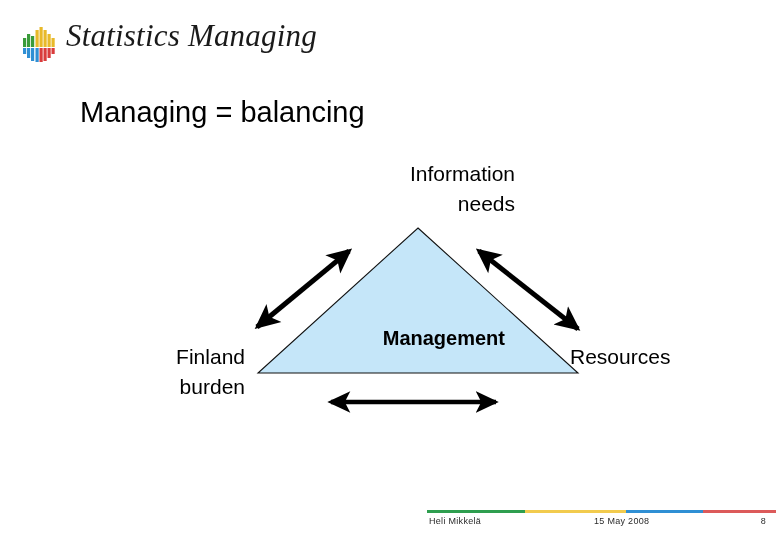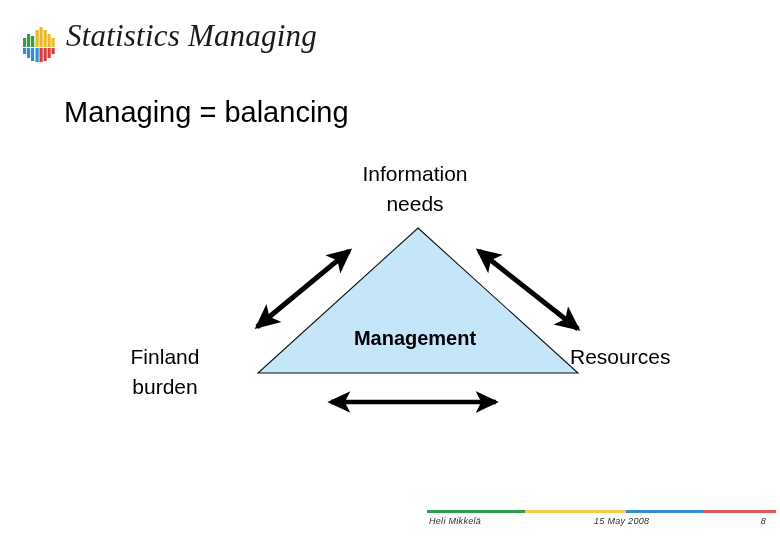--- a/index.html
+++ b/index.html
@@ -40,21 +40,21 @@
     font-size: 31px;
     font-weight: 400;
     letter-spacing: 0.2px;
     color: #1a1a1a;
     white-space: nowrap;
   }
 
   
   #slide-title {
     position: absolute;
-    left: 64px;
+    left: 80px;
     top: 96px;
     font-size: 29px;
     font-weight: 400;
     color: #000000;
     white-space: nowrap;
     letter-spacing: 0px;
   }
 
   
   #diagram {
@@ -62,21 +62,21 @@
     left: 0;
     top: 0;
     width: 780px;
     height: 500px;
   }
   .diagram-label {
     position: absolute;
     font-size: 21px;
     line-height: 30px;
     color: #000000;
-    text-align: center;
+    text-align: right;
     white-space: pre-line;
   }
   #label-information-needs {
     left: 315px;
     top: 159px;
     width: 200px;
   }
   #label-response-burden {
     left: 85px;
     top: 342px;
@@ -121,21 +121,20 @@
   .rule-seg { height: 3px; }
   #footer-text {
     position: absolute;
     left: 0;
     top: 11px;
     width: 349px;
     height: 16px;
     font-size: 9px;
     color: #2b2b2b;
     letter-spacing: 0.3px;
-    font-style: italic;
   }
   #footer-author {
     position: absolute;
     left: 2px;
     top: 0;
   }
   #footer-date {
     position: absolute;
     left: 167px;
     top: 0;

